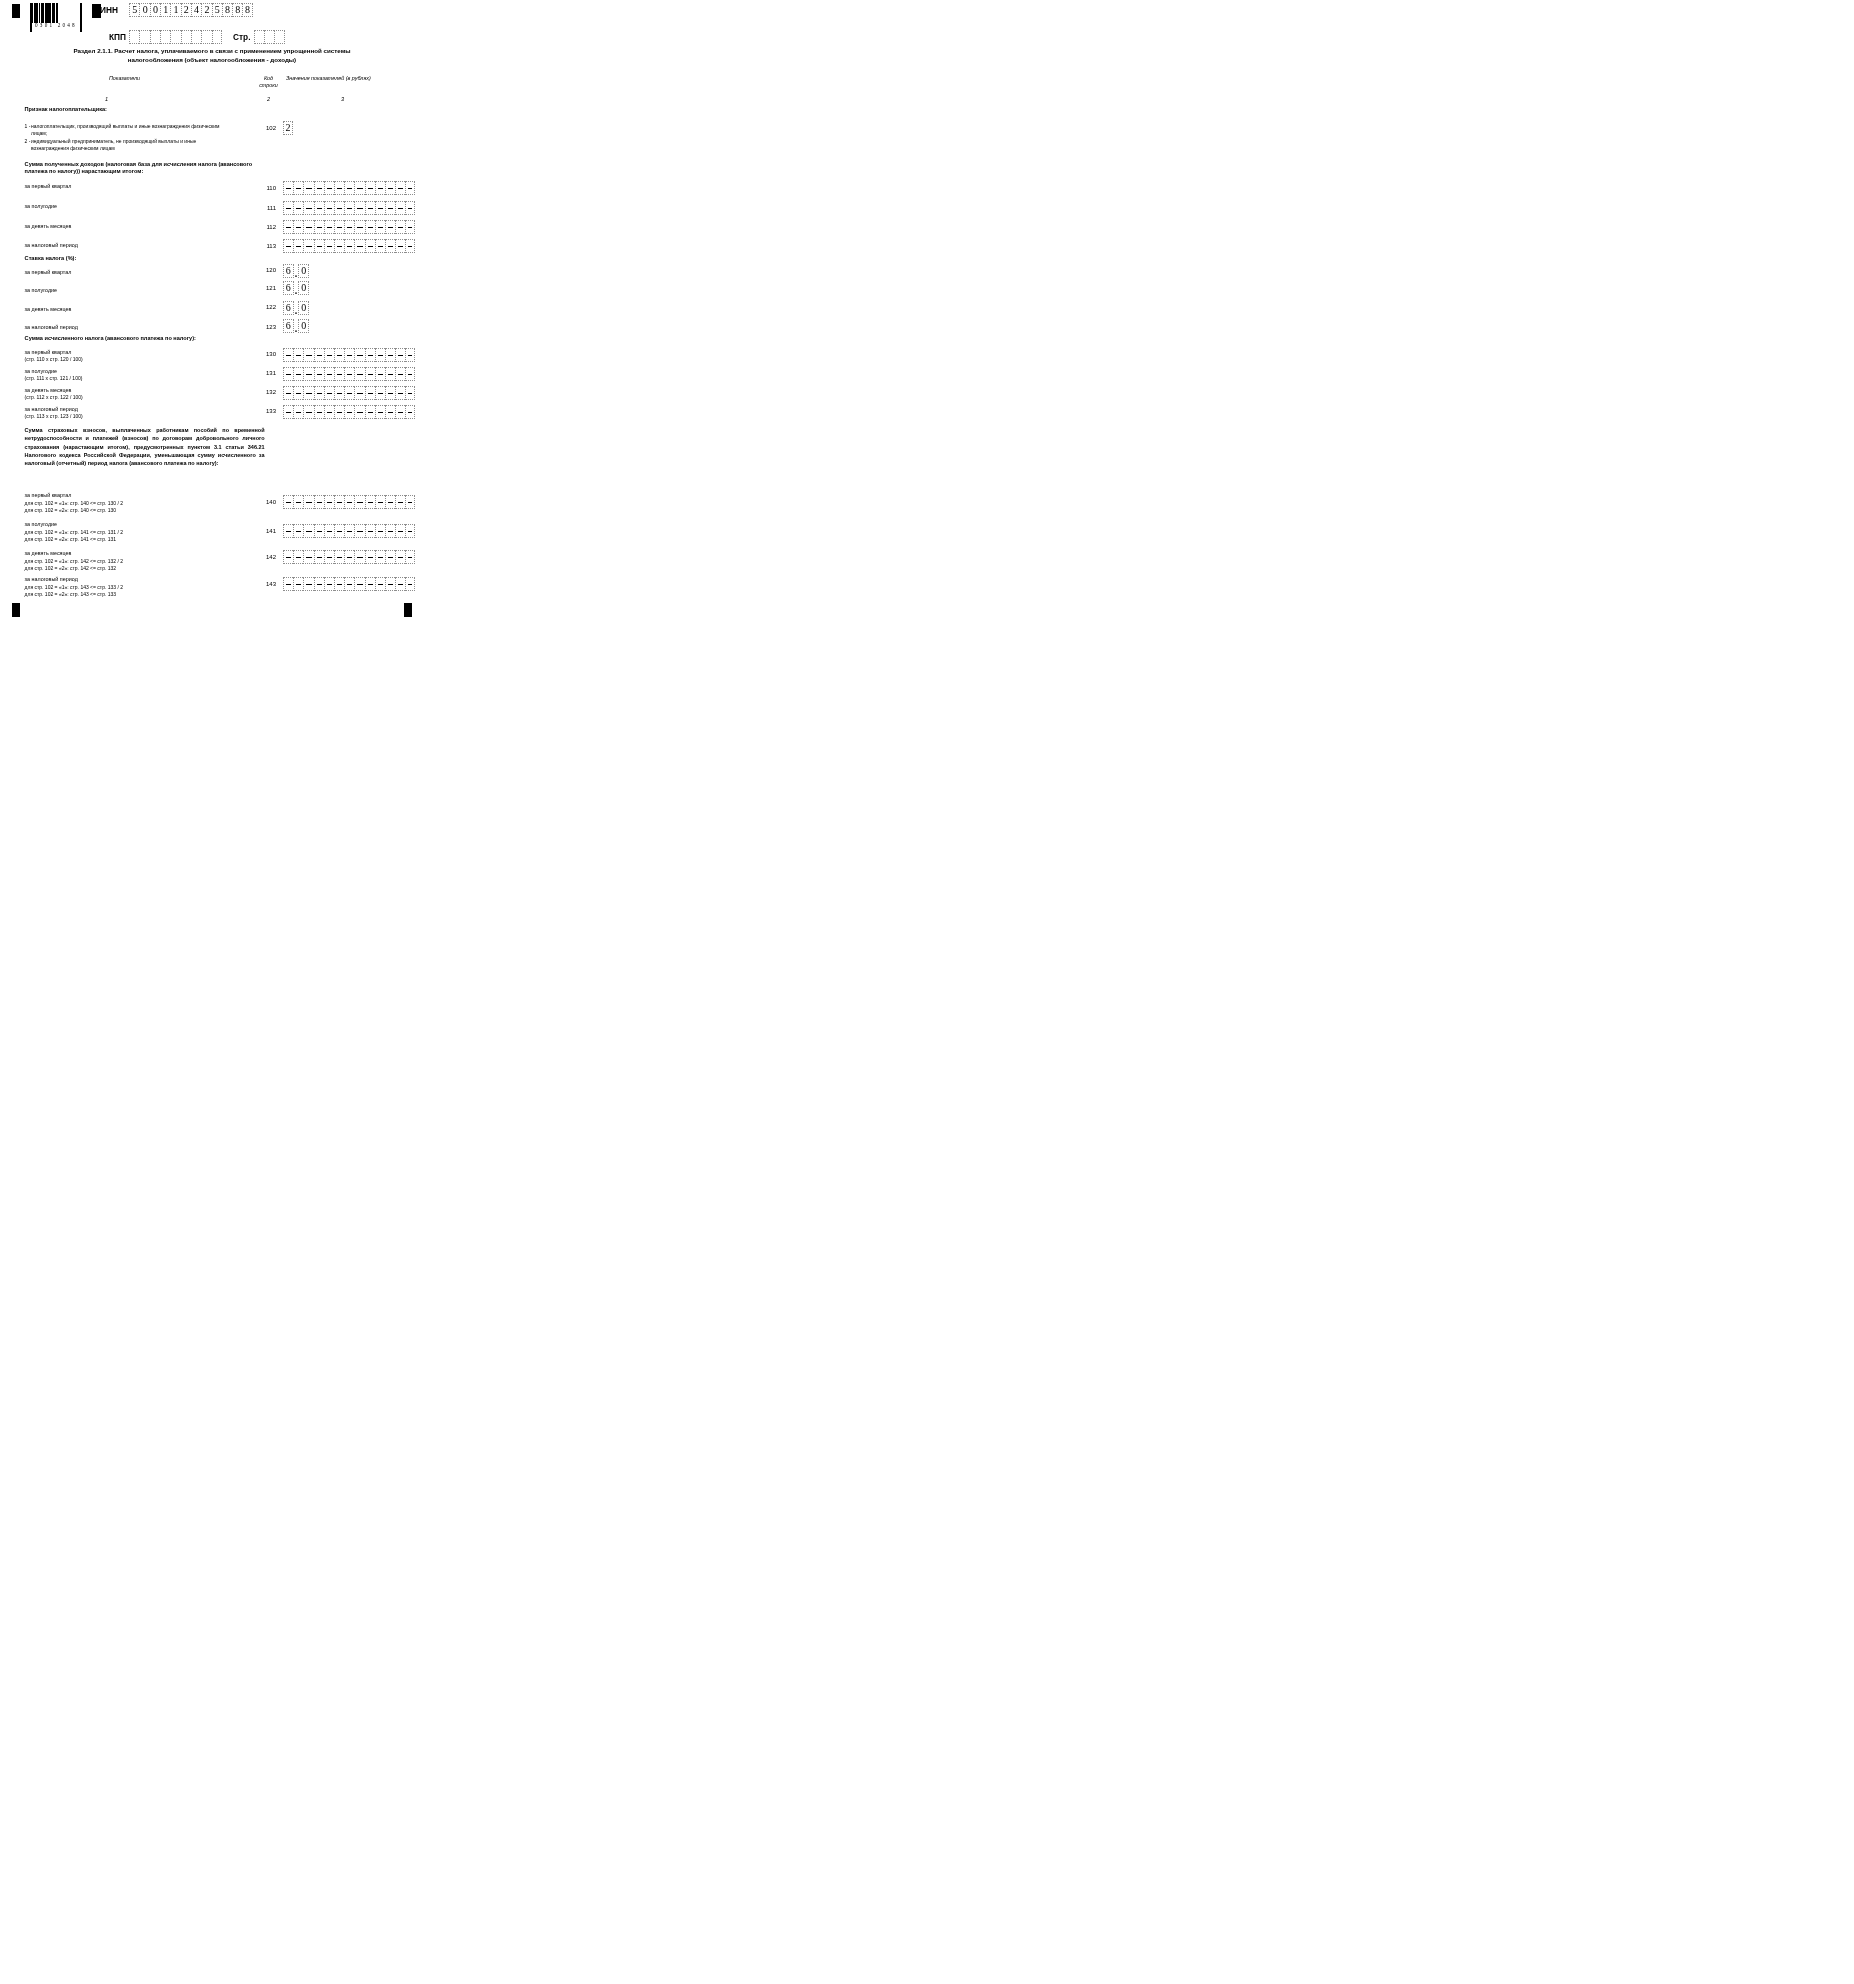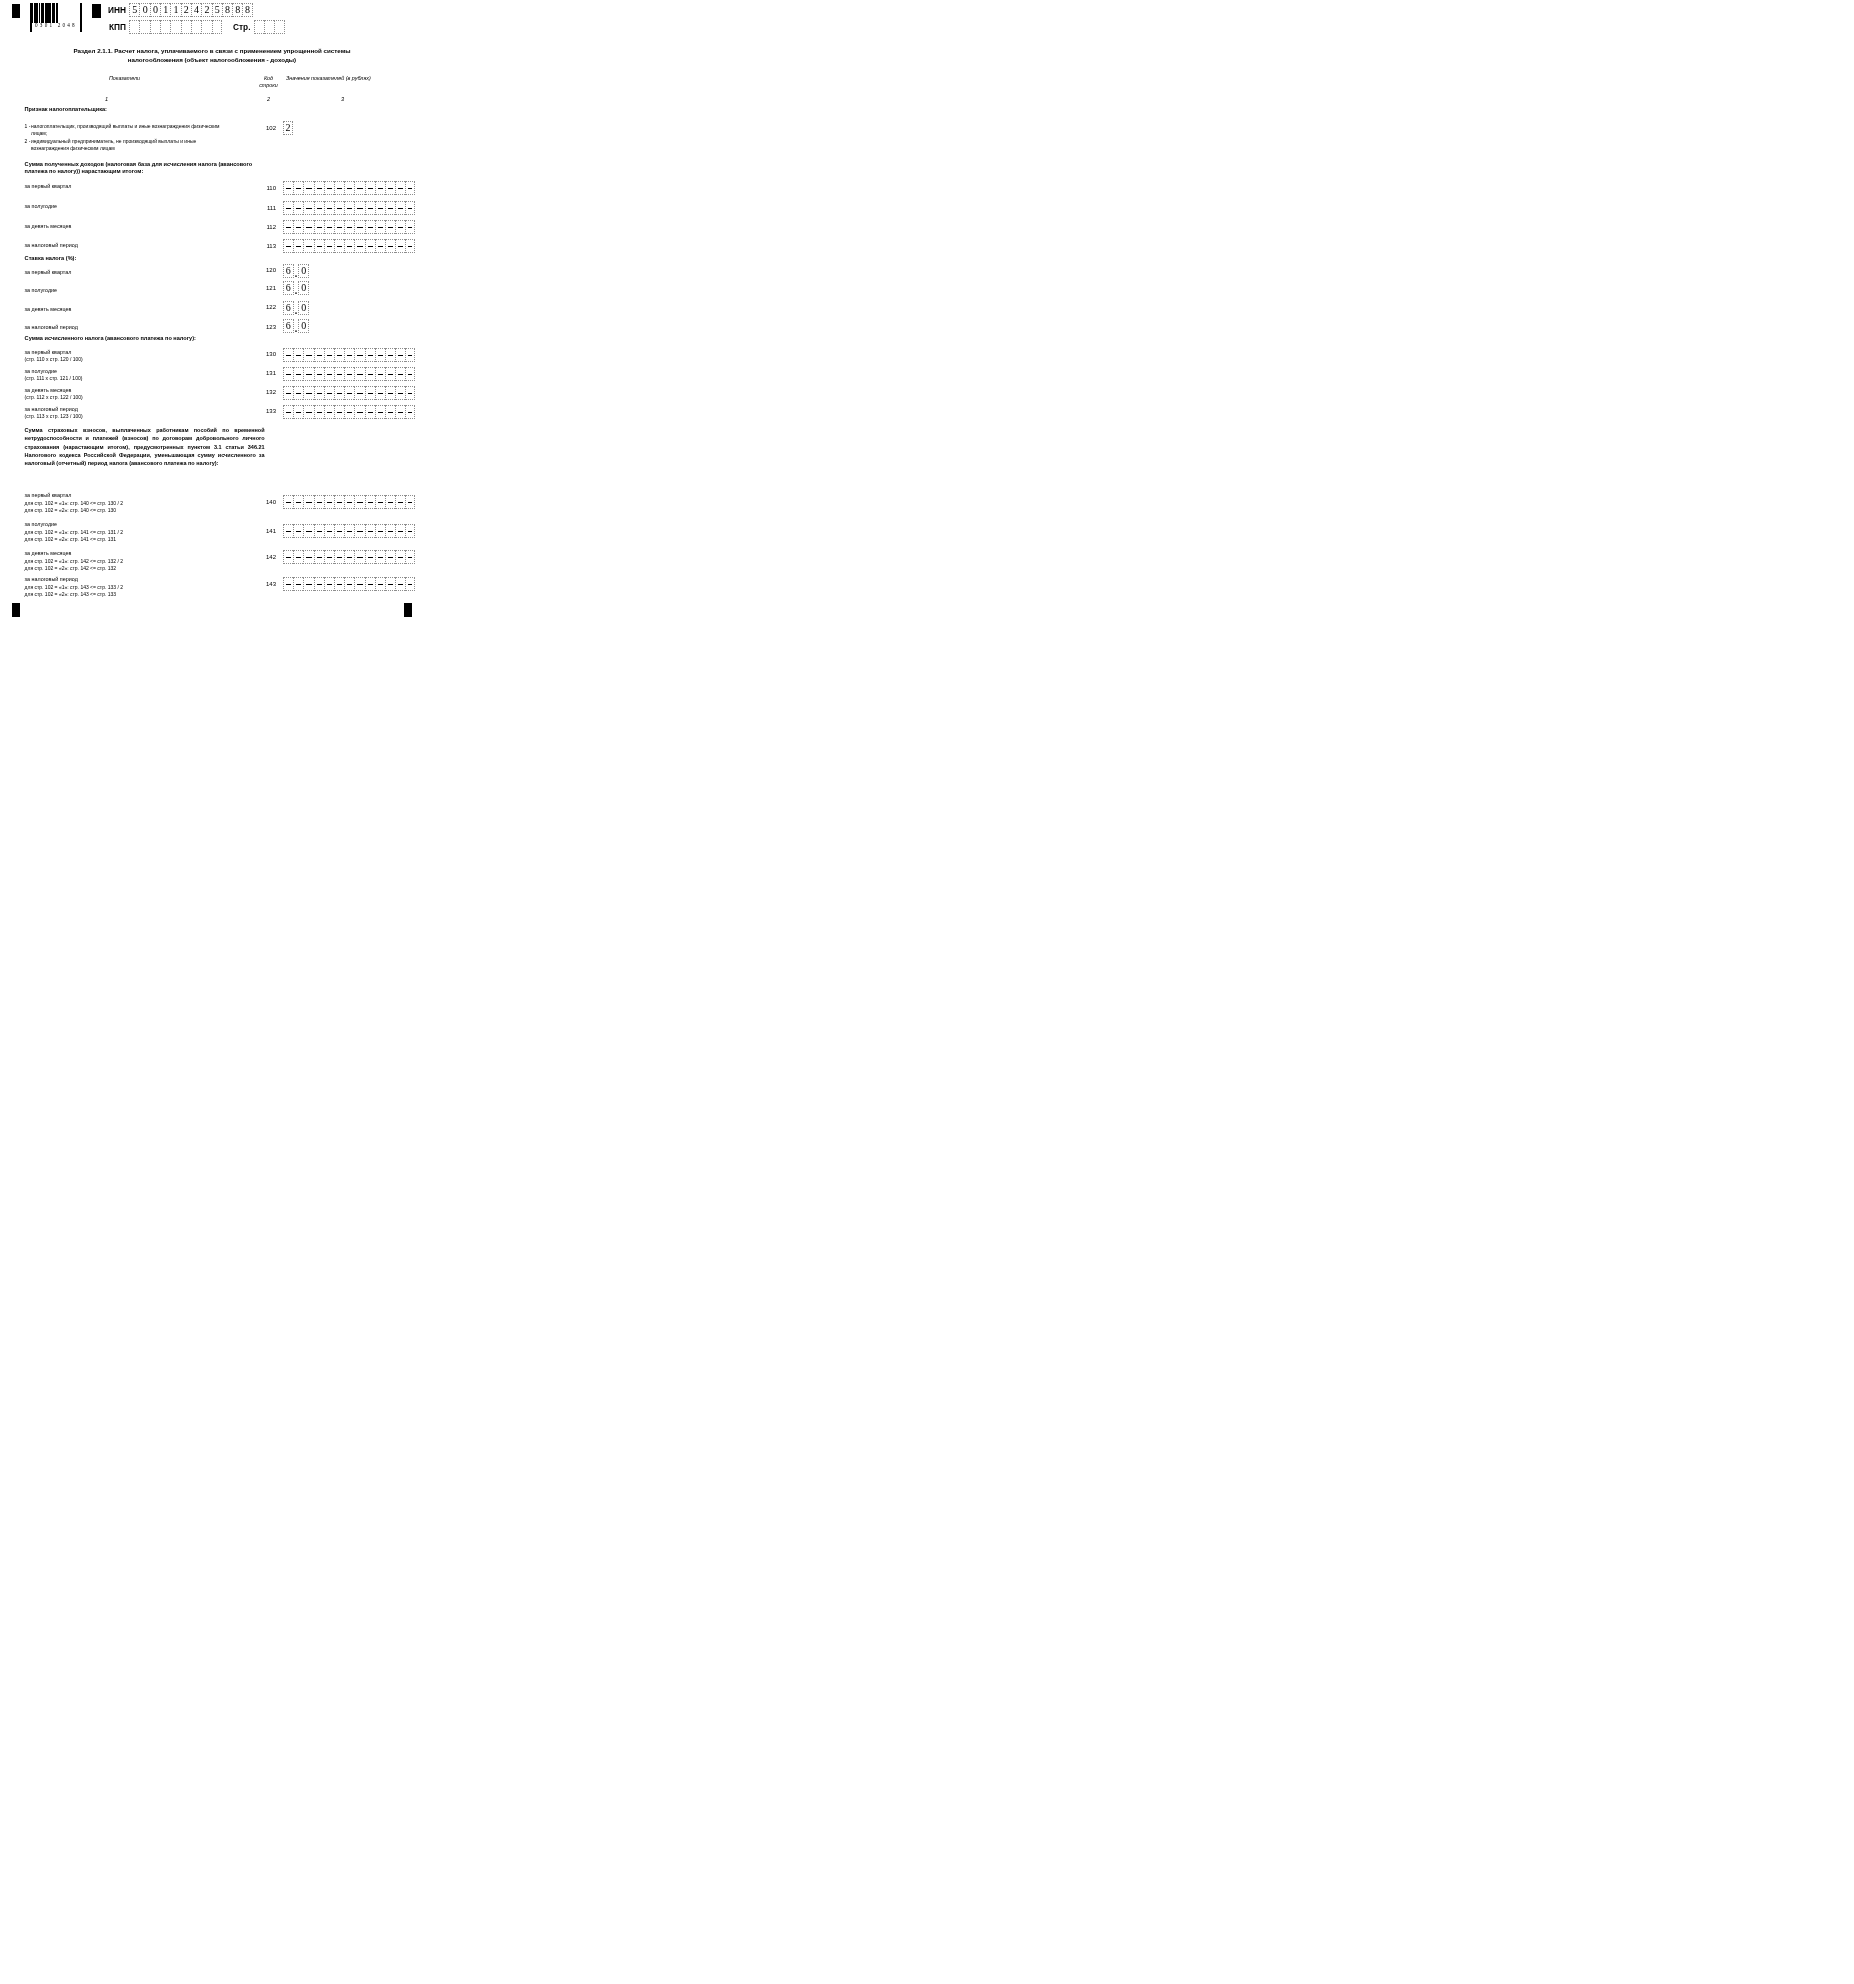--- a/index.html
+++ b/index.html
@@ -55,28 +55,28 @@
     content:""; position:absolute; top:0; height:29px; width:0.4px; background:#000;
   }
   #barcode-guard-l::before { left:0; }
   #barcode-guard-l::after  { left:1.2px; }
   #barcode-guard-r::before { left:0; }
   #barcode-guard-r::after  { left:1.2px; }
 
   
   #id-header { position:absolute; left:100px; top:2.4px; }
   .idrow { display:flex; align-items:center; height:15px; }
-  .idrow.kpp { margin-top:2px; }
+  .idrow.kpp { margin-top:12px; }
   .idlabel {
     font-size:8.3px; font-weight:bold;
     font-family:"Liberation Sans", sans-serif;
     margin-right:3.2px;
     line-height:1;
   }
-  .idlabel.inn { width:26px; text-align:right; }
+  .idlabel.inn { width:26px; }
   .idlabel.kpp { width:26px; text-align:right; }
   .idlabel.str { width:23px; text-align:right; margin-left:5.6px; }
 
   
   .cells { display:flex; }
   .cell {
     width:10.3px; height:13.5px;
     border:0.4px dotted #8d8d8d;
     border-right:none;
     font-family:"Liberation Serif", serif;

